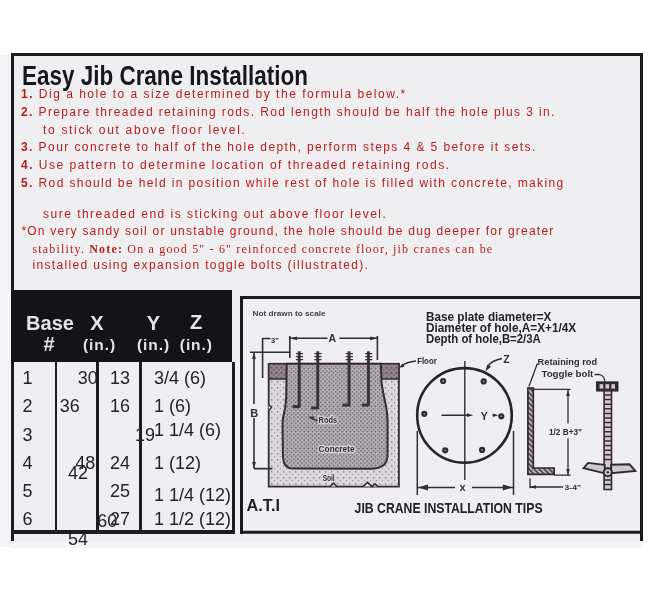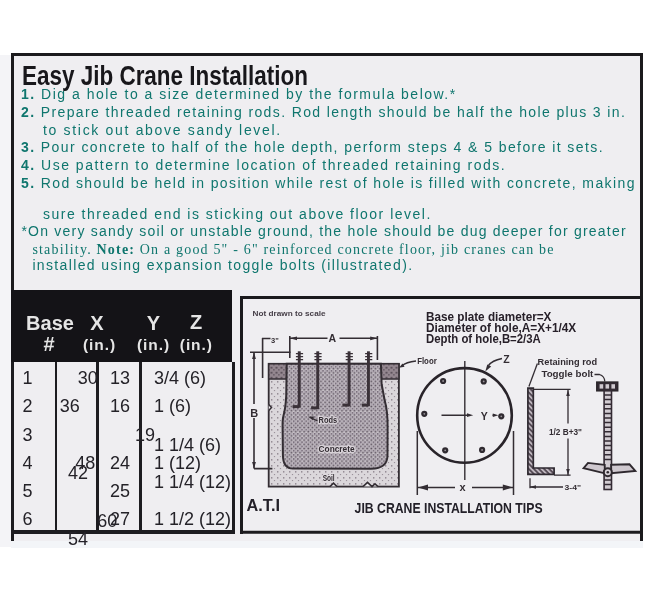--- a/index.html
+++ b/index.html
@@ -1,41 +1,41 @@
 <!DOCTYPE html>
 <html><head>
 <meta charset="utf-8">
 <style>
 html,body{margin:0;padding:0;}
 body{width:650px;height:592px;position:relative;background:#ffffff;
      font-family:"Liberation Sans",sans-serif;overflow:hidden;}
 .abs{position:absolute;}
-.ln{position:absolute;font-size:14px;line-height:17px;letter-spacing:1.32px;
-    color:#0f766e;white-space:nowrap;}
+.ln{position:absolute;font-size:12px;line-height:17px;letter-spacing:1.32px;
+    color:#b91c1c;white-space:nowrap;}
 .cell{position:absolute;font-size:18px;line-height:18px;color:#242228;white-space:nowrap;}
 .hdr{position:absolute;color:#e5e5e5;font-weight:bold;white-space:nowrap;}
 </style>
 </head>
 <body>
 
 <div class="abs" style="left:0;top:55px;width:11px;height:492px;background:#f4f4f7;"></div>
 
 <div class="abs" style="left:11px;top:53px;width:632px;height:488px;background:#efeef1;
   border-top:3px solid #1b1a1d;border-left:3px solid #1b1a1d;border-right:3.5px solid #1b1a1d;box-sizing:border-box;"></div>
 
 <div class="abs" style="left:11px;top:541px;width:632px;height:7px;background:#f3f5f8;"></div>
 
 <div class="abs" style="left:21.5px;top:62.9px;font-size:27px;font-weight:bold;color:#18171b;
   line-height:27px;white-space:nowrap;transform:scaleX(0.832);transform-origin:0 0;">Easy Jib Crane Installation</div>
 
 <div class="ln" style="left:21px;top:86.2px;letter-spacing:1.5px;"><b>1.</b> Dig a hole to a size determined by the formula below.*</div>
 
 <div class="ln" style="left:21px;top:103.9px;letter-spacing:1.38px;"><b>2.</b> Prepare threaded retaining rods. Rod length should be half the hole plus 3 in.</div>
 
-<div class="ln" style="left:43px;top:121.5px;letter-spacing:1.68px;">to stick out above sandy level.</div>
+<div class="ln" style="left:43px;top:121.5px;letter-spacing:1.68px;">to stick out above floor level.</div>
 
 <div class="ln" style="left:21px;top:139.2px;letter-spacing:1.42px;"><b>3.</b> Pour concrete to half of the hole depth, perform steps 4 &amp; 5 before it sets.</div>
 
 <div class="ln" style="left:21px;top:156.8px;letter-spacing:1.5px;"><b>4.</b> Use pattern to determine location of threaded retaining rods.</div>
 
 <div class="ln" style="left:21px;top:174.5px;letter-spacing:1.39px;"><b>5.</b> Rod should be held in position while rest of hole is filled with concrete, making</div>
 
 <div class="ln" style="left:43px;top:206px;letter-spacing:1.49px;">sure threaded end is sticking out above floor level.</div>
 
 <div class="ln" style="left:21.4px;top:222.8px;letter-spacing:1.22px;">*On very sandy soil or unstable ground, the hole should be dug deeper for greater</div>
@@ -78,31 +78,31 @@
 <div class="cell" style="left:154px;top:368.8px;">3/4 (6)</div>
 
 <div class="cell" style="left:14.5px;top:397.2px;width:26px;text-align:center;">2</div>
 <div class="cell" style="left:58.3px;top:397.2px;width:23px;text-align:center;">36</div>
 <div class="cell" style="left:99.8px;top:397.2px;width:40.5px;text-align:center;">16</div>
 <div class="cell" style="left:154px;top:397.2px;">1 (6)</div>
 
 <div class="cell" style="left:14.5px;top:425.7px;width:26px;text-align:center;">3</div>
 <div class="cell" style="left:58.3px;top:425.7px;width:39.3px;text-align:center;margin-top:38px;">42</div>
 <div class="cell" style="left:99.8px;top:425.7px;width:40.5px;text-align:center;margin-left:25px;">19</div>
-<div class="cell" style="left:154px;top:436px;">1 1/4 (6)</div>
+<div class="cell" style="left:154px;top:421px;">1 1/4 (6)</div>
 
 <div class="cell" style="left:14.5px;top:453.6px;width:26px;text-align:center;">4</div>
 <div class="cell" style="left:58.3px;top:453.6px;width:54px;text-align:center;">48</div>
 <div class="cell" style="left:99.8px;top:453.6px;width:40.5px;text-align:center;">24</div>
 <div class="cell" style="left:154px;top:453.6px;">1 (12)</div>
 
 <div class="cell" style="left:14.5px;top:481.7px;width:26px;text-align:center;">5</div>
 <div class="cell" style="left:58.3px;top:481.7px;width:39.3px;text-align:center;margin-top:48px;">54</div>
 <div class="cell" style="left:99.8px;top:481.7px;width:40.5px;text-align:center;">25</div>
-<div class="cell" style="left:154px;top:473px;">1 1/4 (12)</div>
+<div class="cell" style="left:154px;top:486px;">1 1/4 (12)</div>
 
 <div class="cell" style="left:14.5px;top:510.2px;width:26px;text-align:center;">6</div>
 <div class="cell" style="left:58.3px;top:512px;width:59px;text-align:right;">60</div>
 <div class="cell" style="left:99.8px;top:510.2px;width:40.5px;text-align:center;">27</div>
 <div class="cell" style="left:154px;top:510.2px;text-align:center;">1 1/2 (12)</div>
 
 <svg class="abs" style="left:239.5px;top:296px;" width="401" height="238" viewBox="0 0 401 238">
 <defs>
 <pattern id="concrete" width="4.2" height="4.2" patternUnits="userSpaceOnUse">
   <rect width="4.2" height="4.2" fill="#c6c0c6"></rect>

